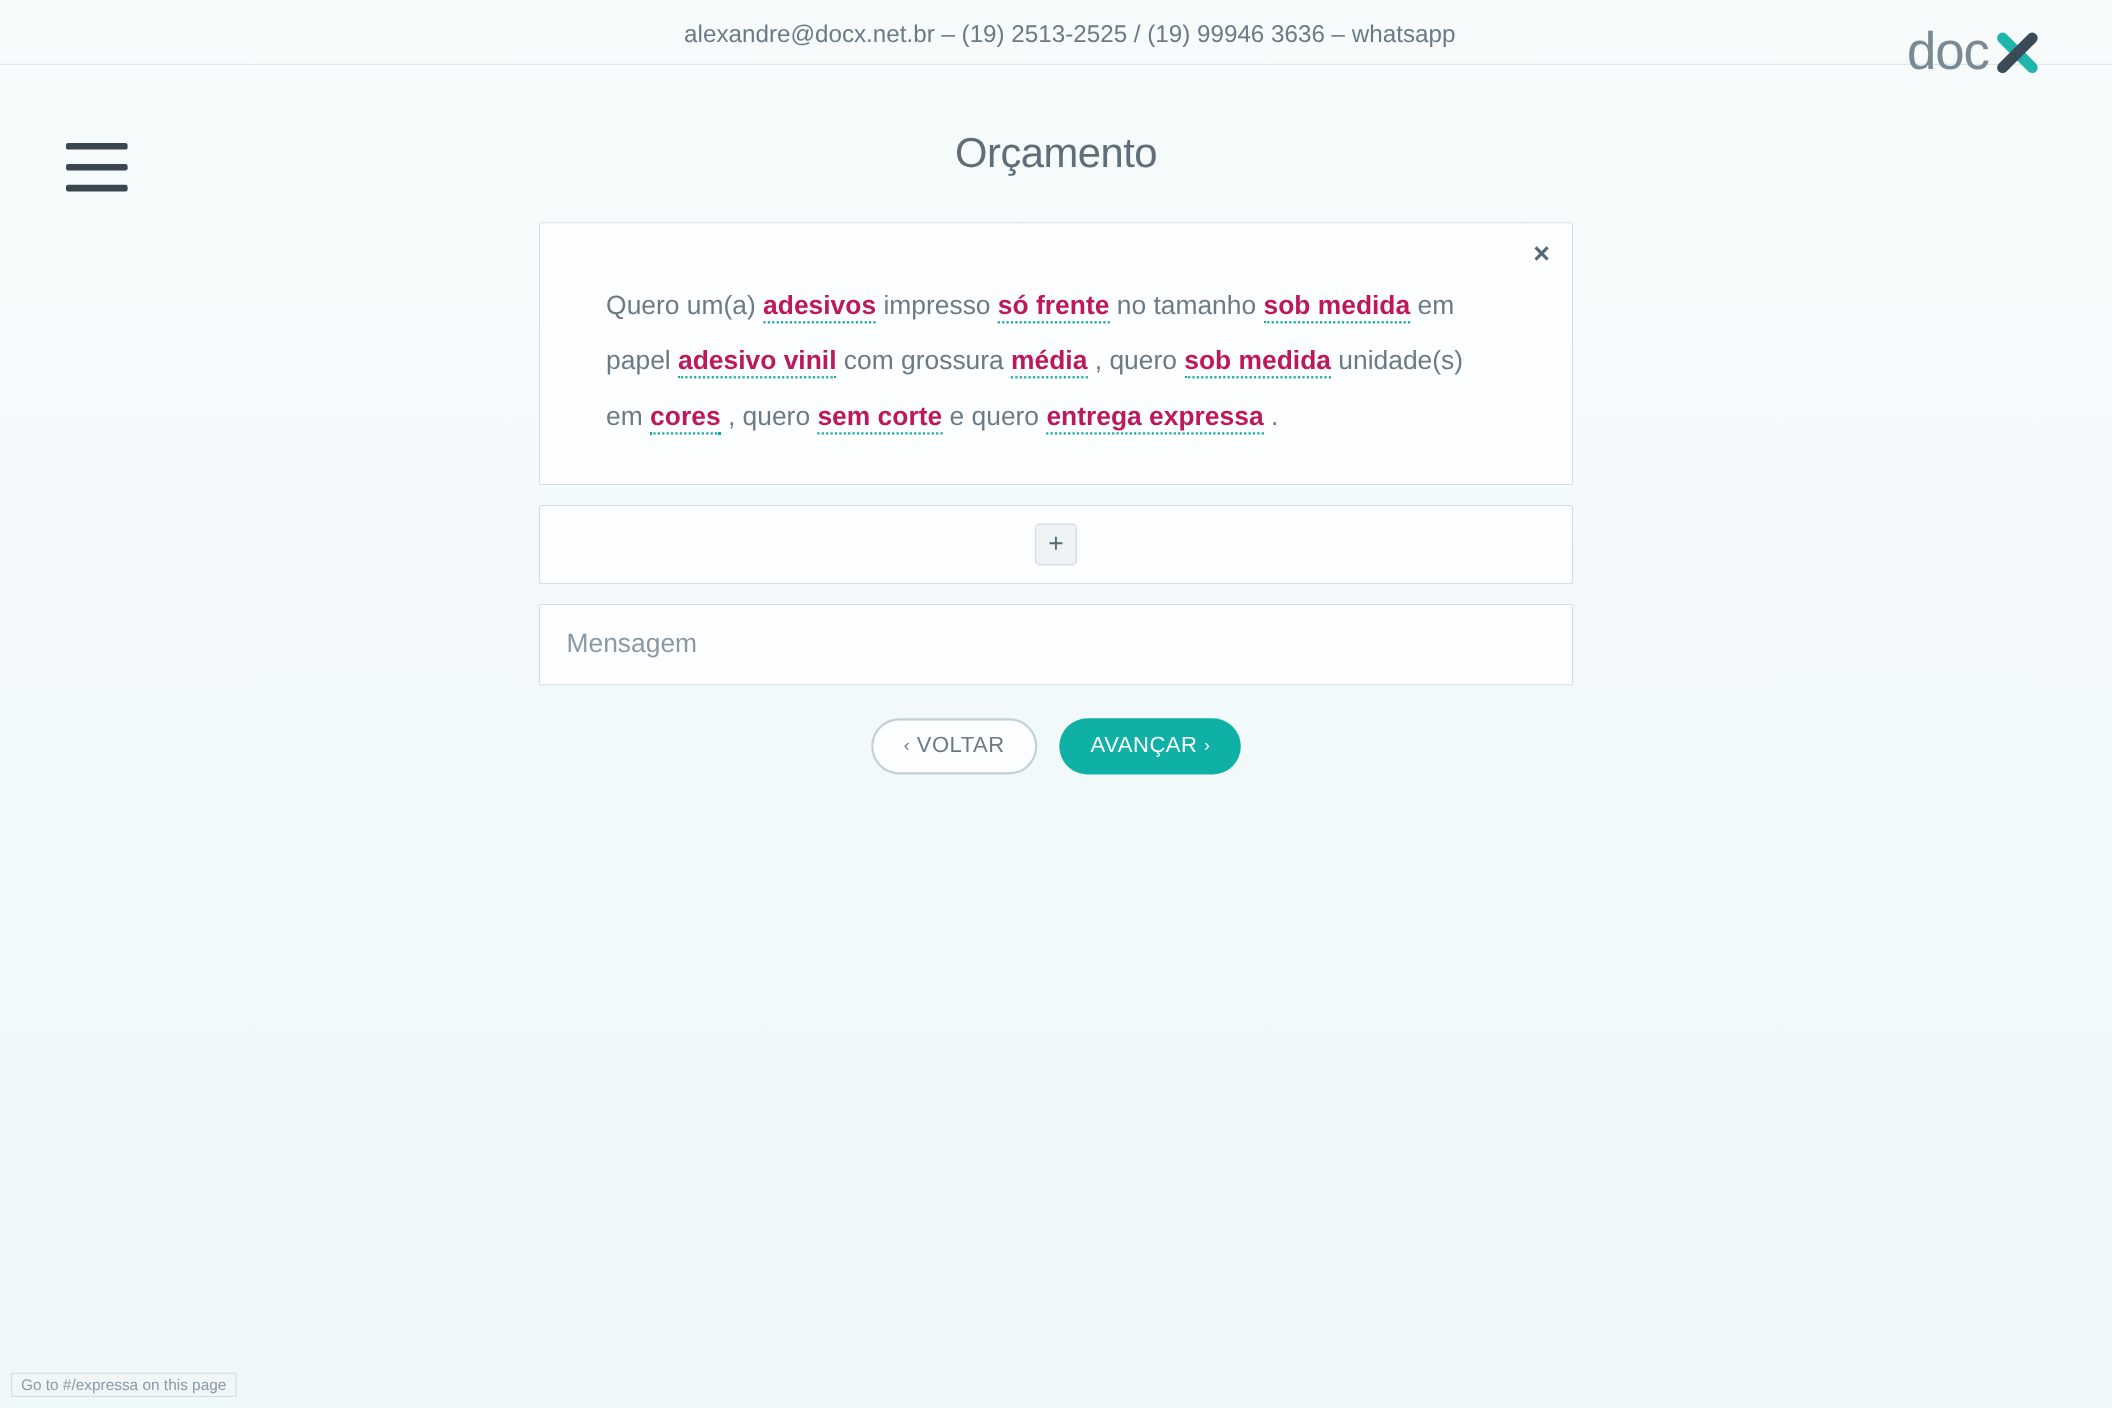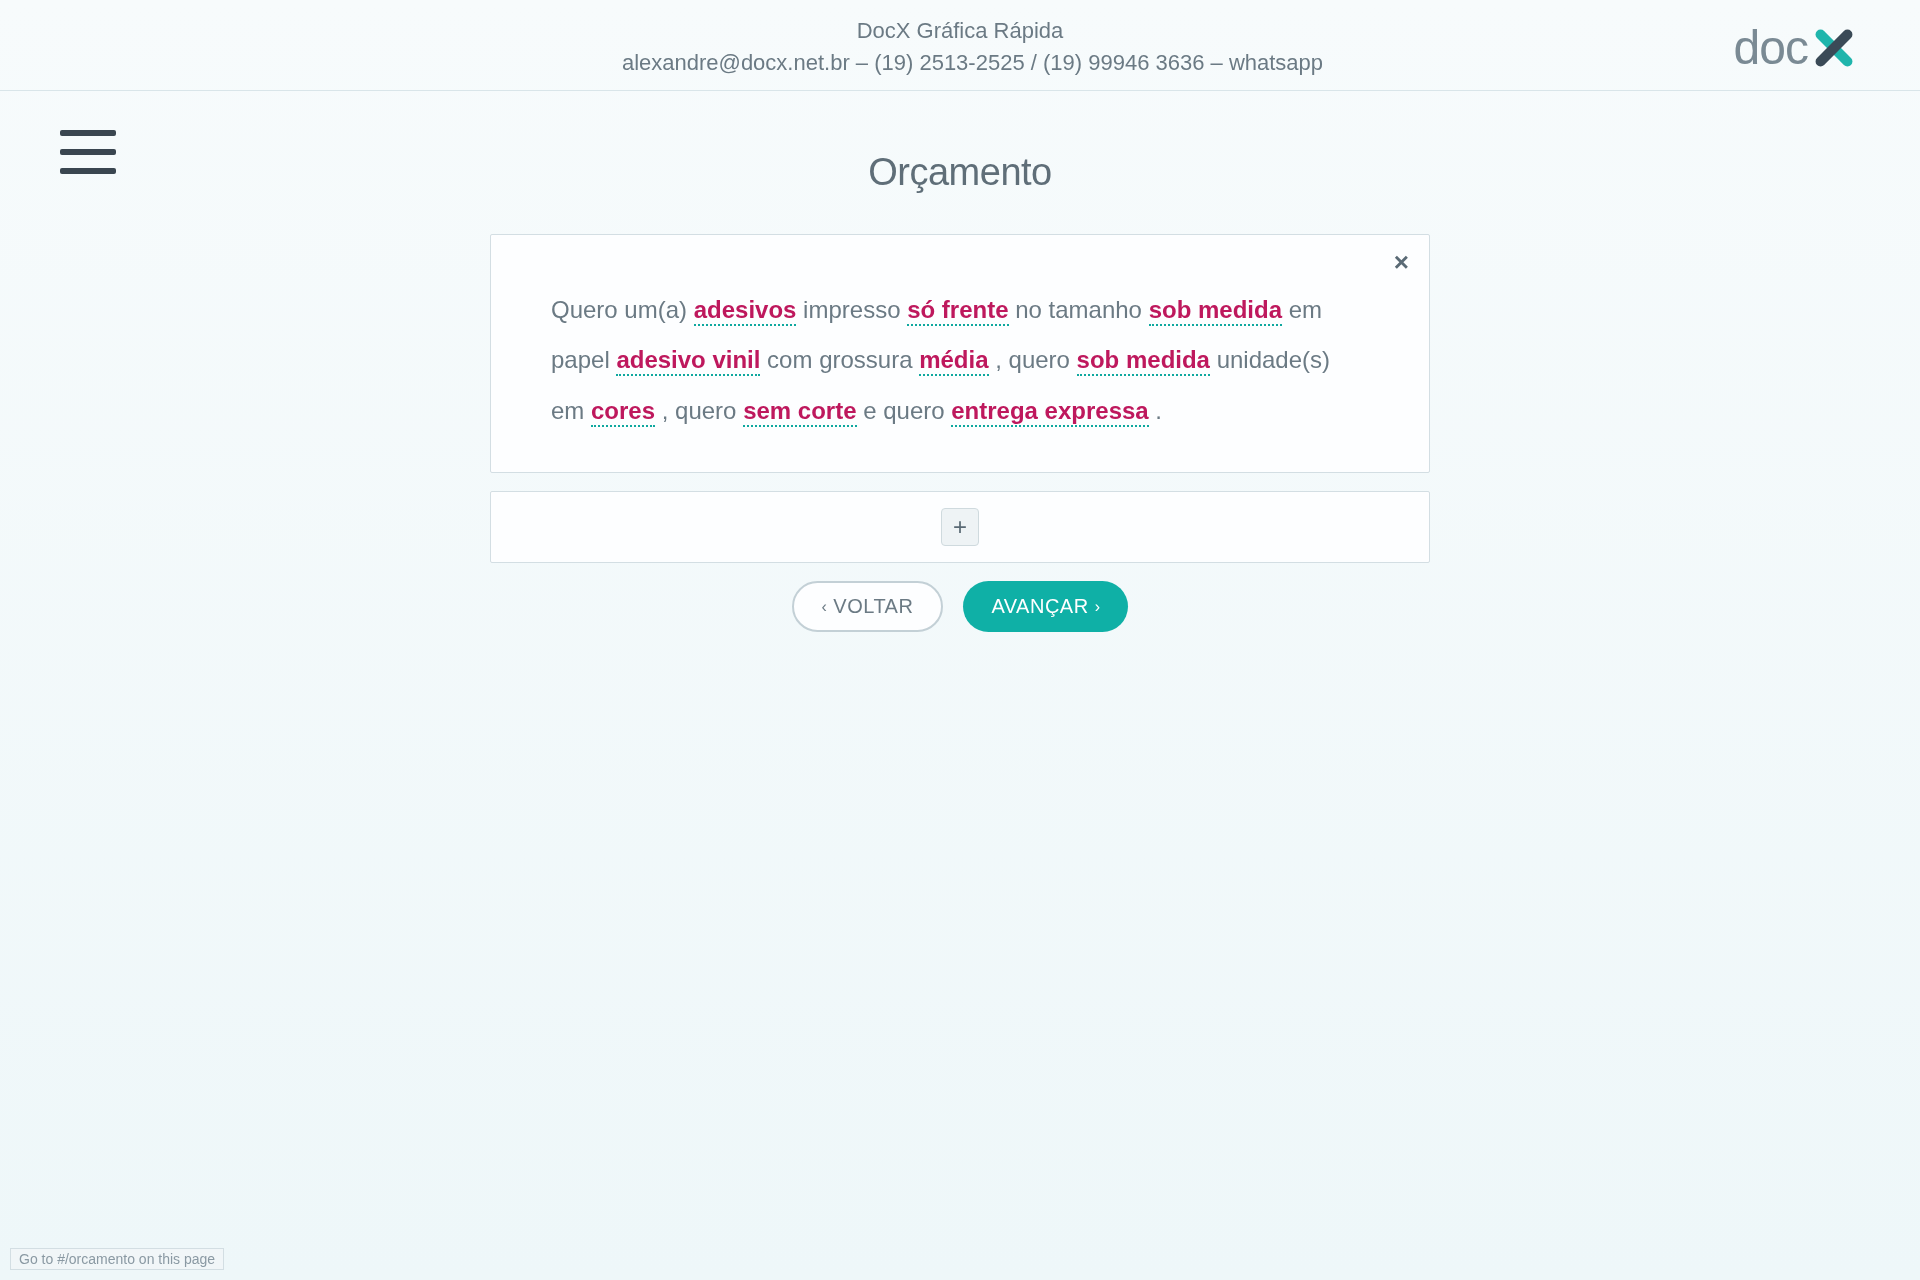--- a/index.html
+++ b/index.html
@@ -211,21 +211,20 @@
     padding: 2px 8px;
     border: 1px solid #d3dee3;
   }
 </style>
 </head>
 <body>
 
 <div class="page">
 
   <div class="header">
-    <div class="line1">DocX Gráfica Rápida</div>
     <div class="line2">alexandre@docx.net.br – (19) 2513-2525 / (19) 99946 3636 – whatsapp</div>
     <div class="logo">
       <span>doc</span>
       <span class="logo-x"></span>
     </div>
   </div>
 
   <div class="menu-icon">
     <span></span>
       <span></span>
@@ -237,28 +236,31 @@
 
     <div class="card">
       <span class="close">×</span>
       <span>Quero um(a) </span><span class="opt">adesivos</span><span> impresso </span><span class="opt">só frente</span><span> no tamanho </span><span class="opt">sob medida</span><span> em papel </span><span class="opt">adesivo vinil</span><span> com grossura </span><span class="opt">média</span><span> , quero </span><span class="opt">sob medida</span><span> unidade(s) em </span><span class="opt">cores</span><span> , quero </span><span class="opt">sem corte</span><span> e quero </span><span class="opt">entrega expressa</span><span> .</span>
     </div>
 
     <div class="add-bar">
       <span class="add-btn">+</span>
     </div>
 
+    <div class="msg-box">
+      <input type="text" placeholder="Mensagem" style="">
+    </div>
 
     <div class="actions">
       <button class="btn btn-back">
         <span class="chev">‹</span>
         <span>VOLTAR</span>
       </button>
       <button class="btn btn-next">
         <span>AVANÇAR</span>
         <span class="chev">›</span>
       </button>
     </div>
   </div>
 
-  <div class="status-bar">Go to #/orcamento on this page</div>
+  <div class="status-bar">Go to #/expressa on this page</div>
 
 </div>
 
 </body></html>

